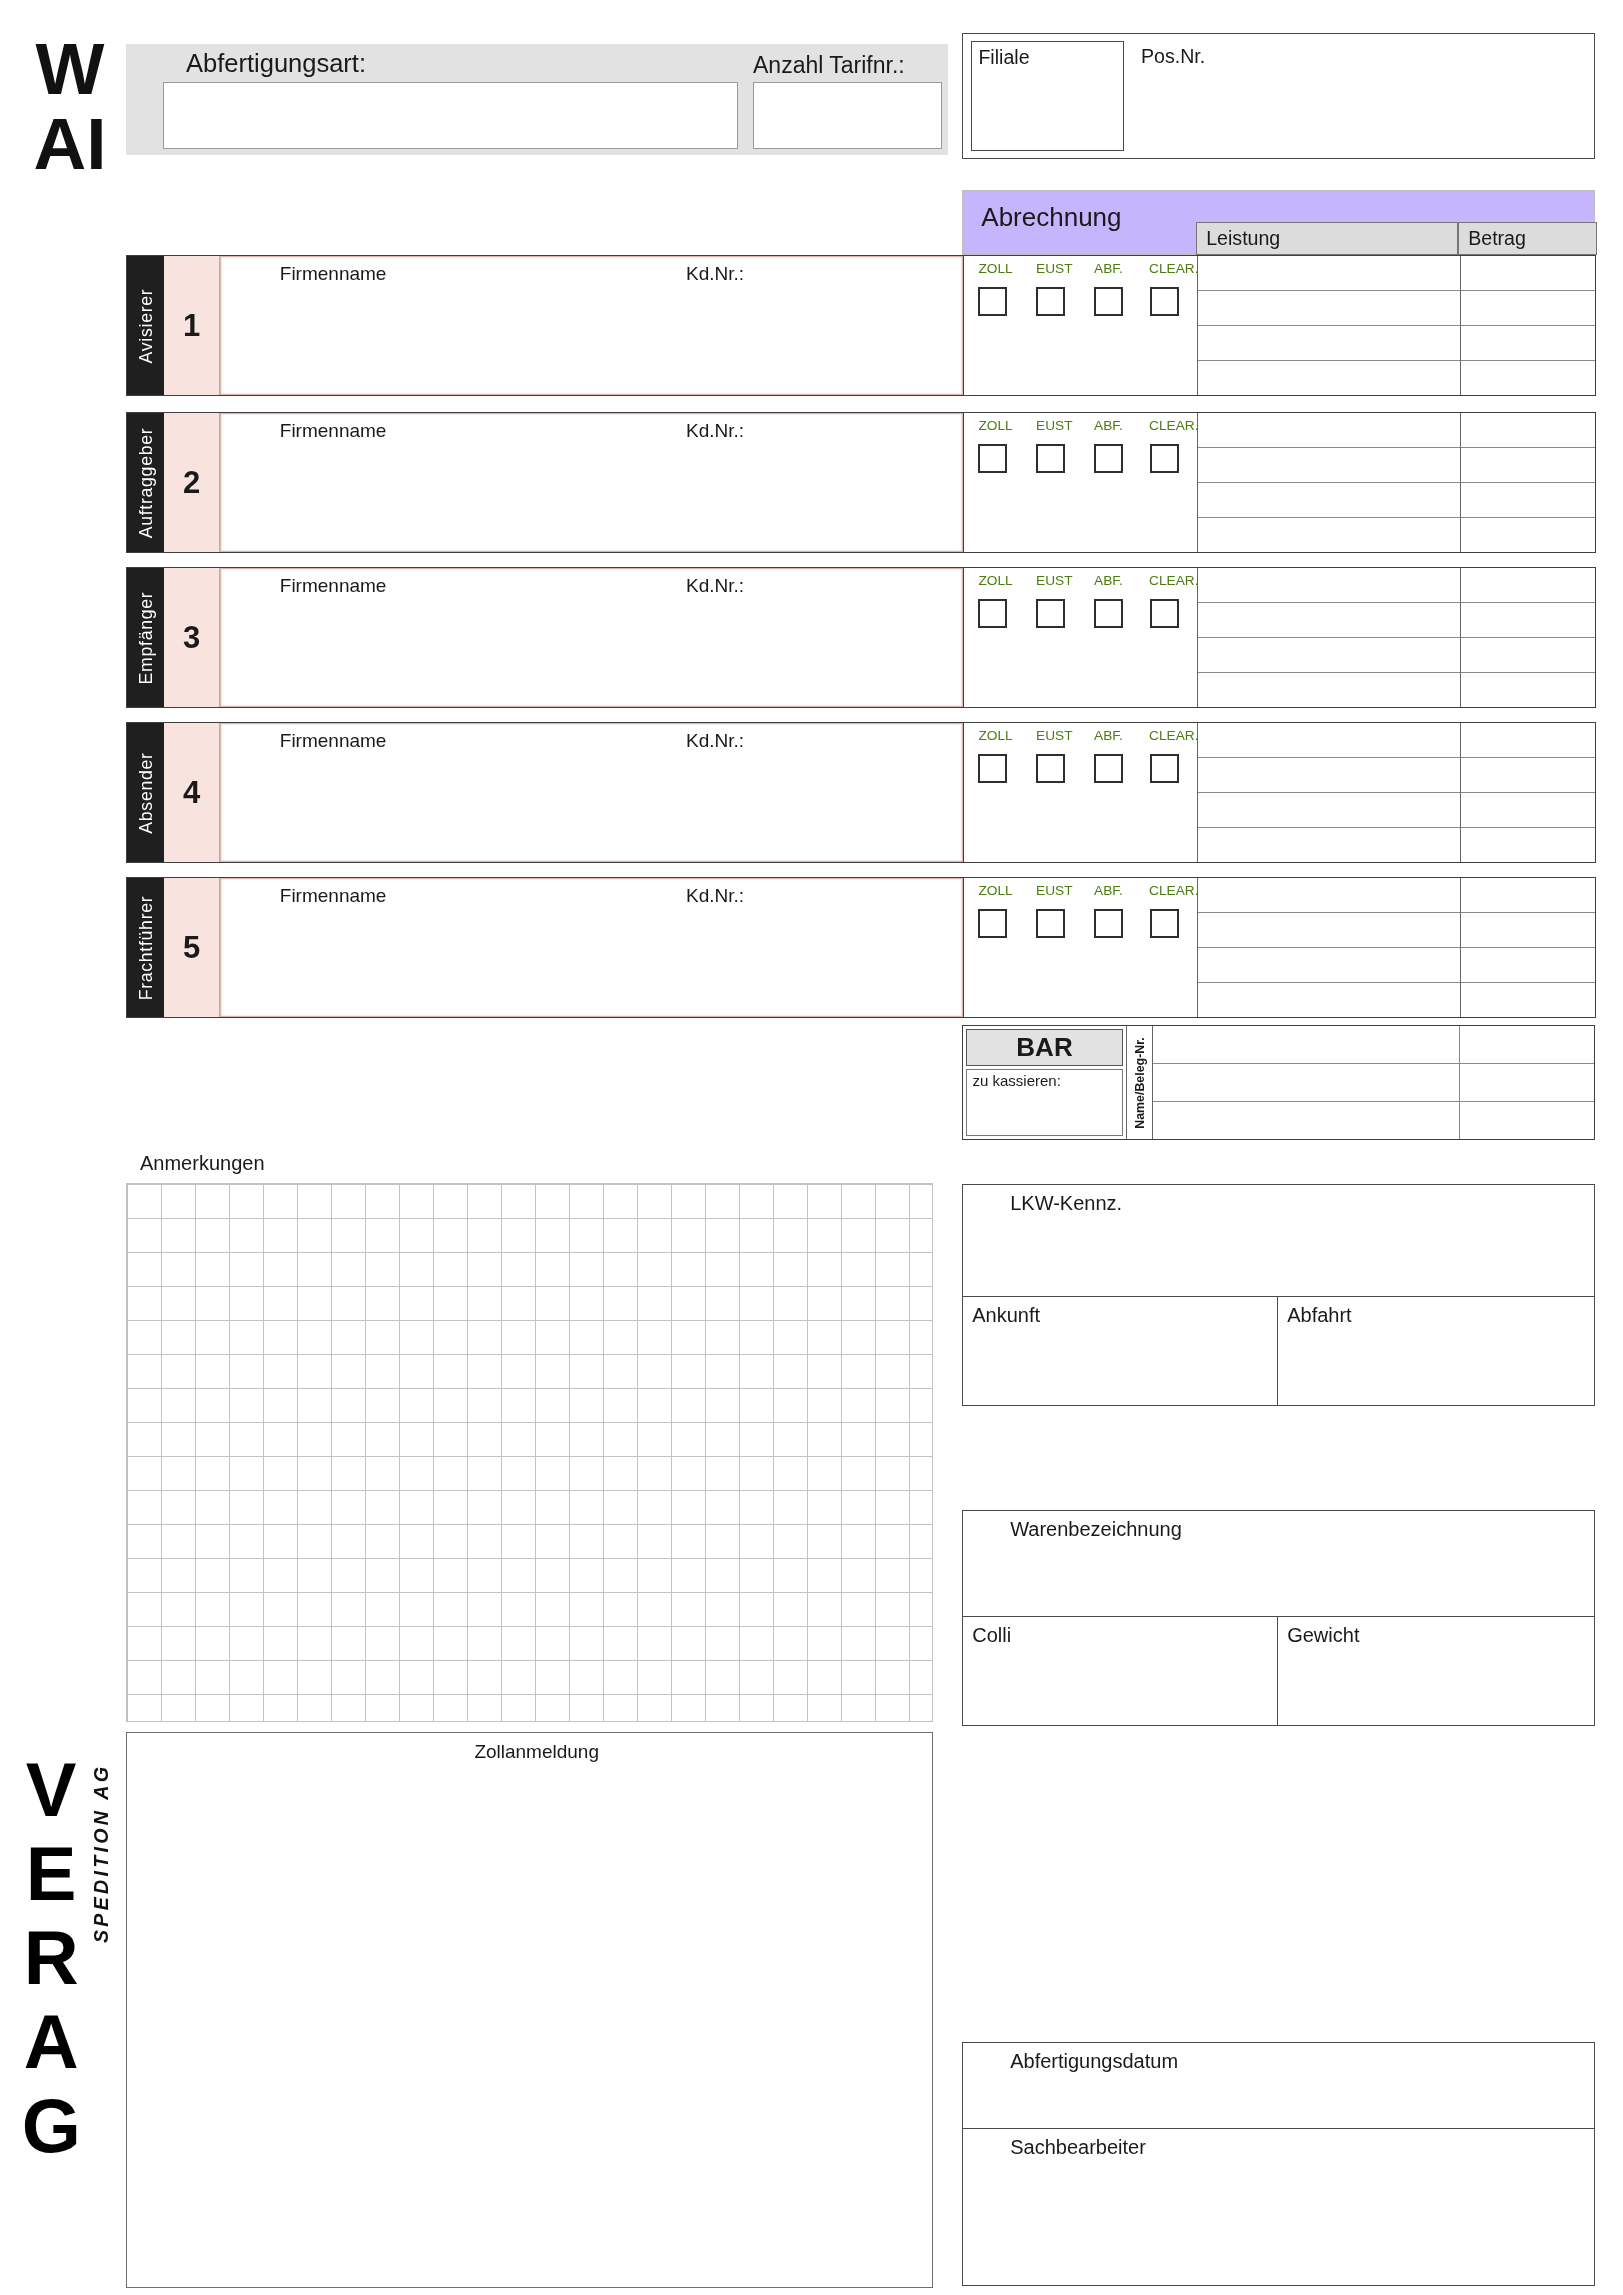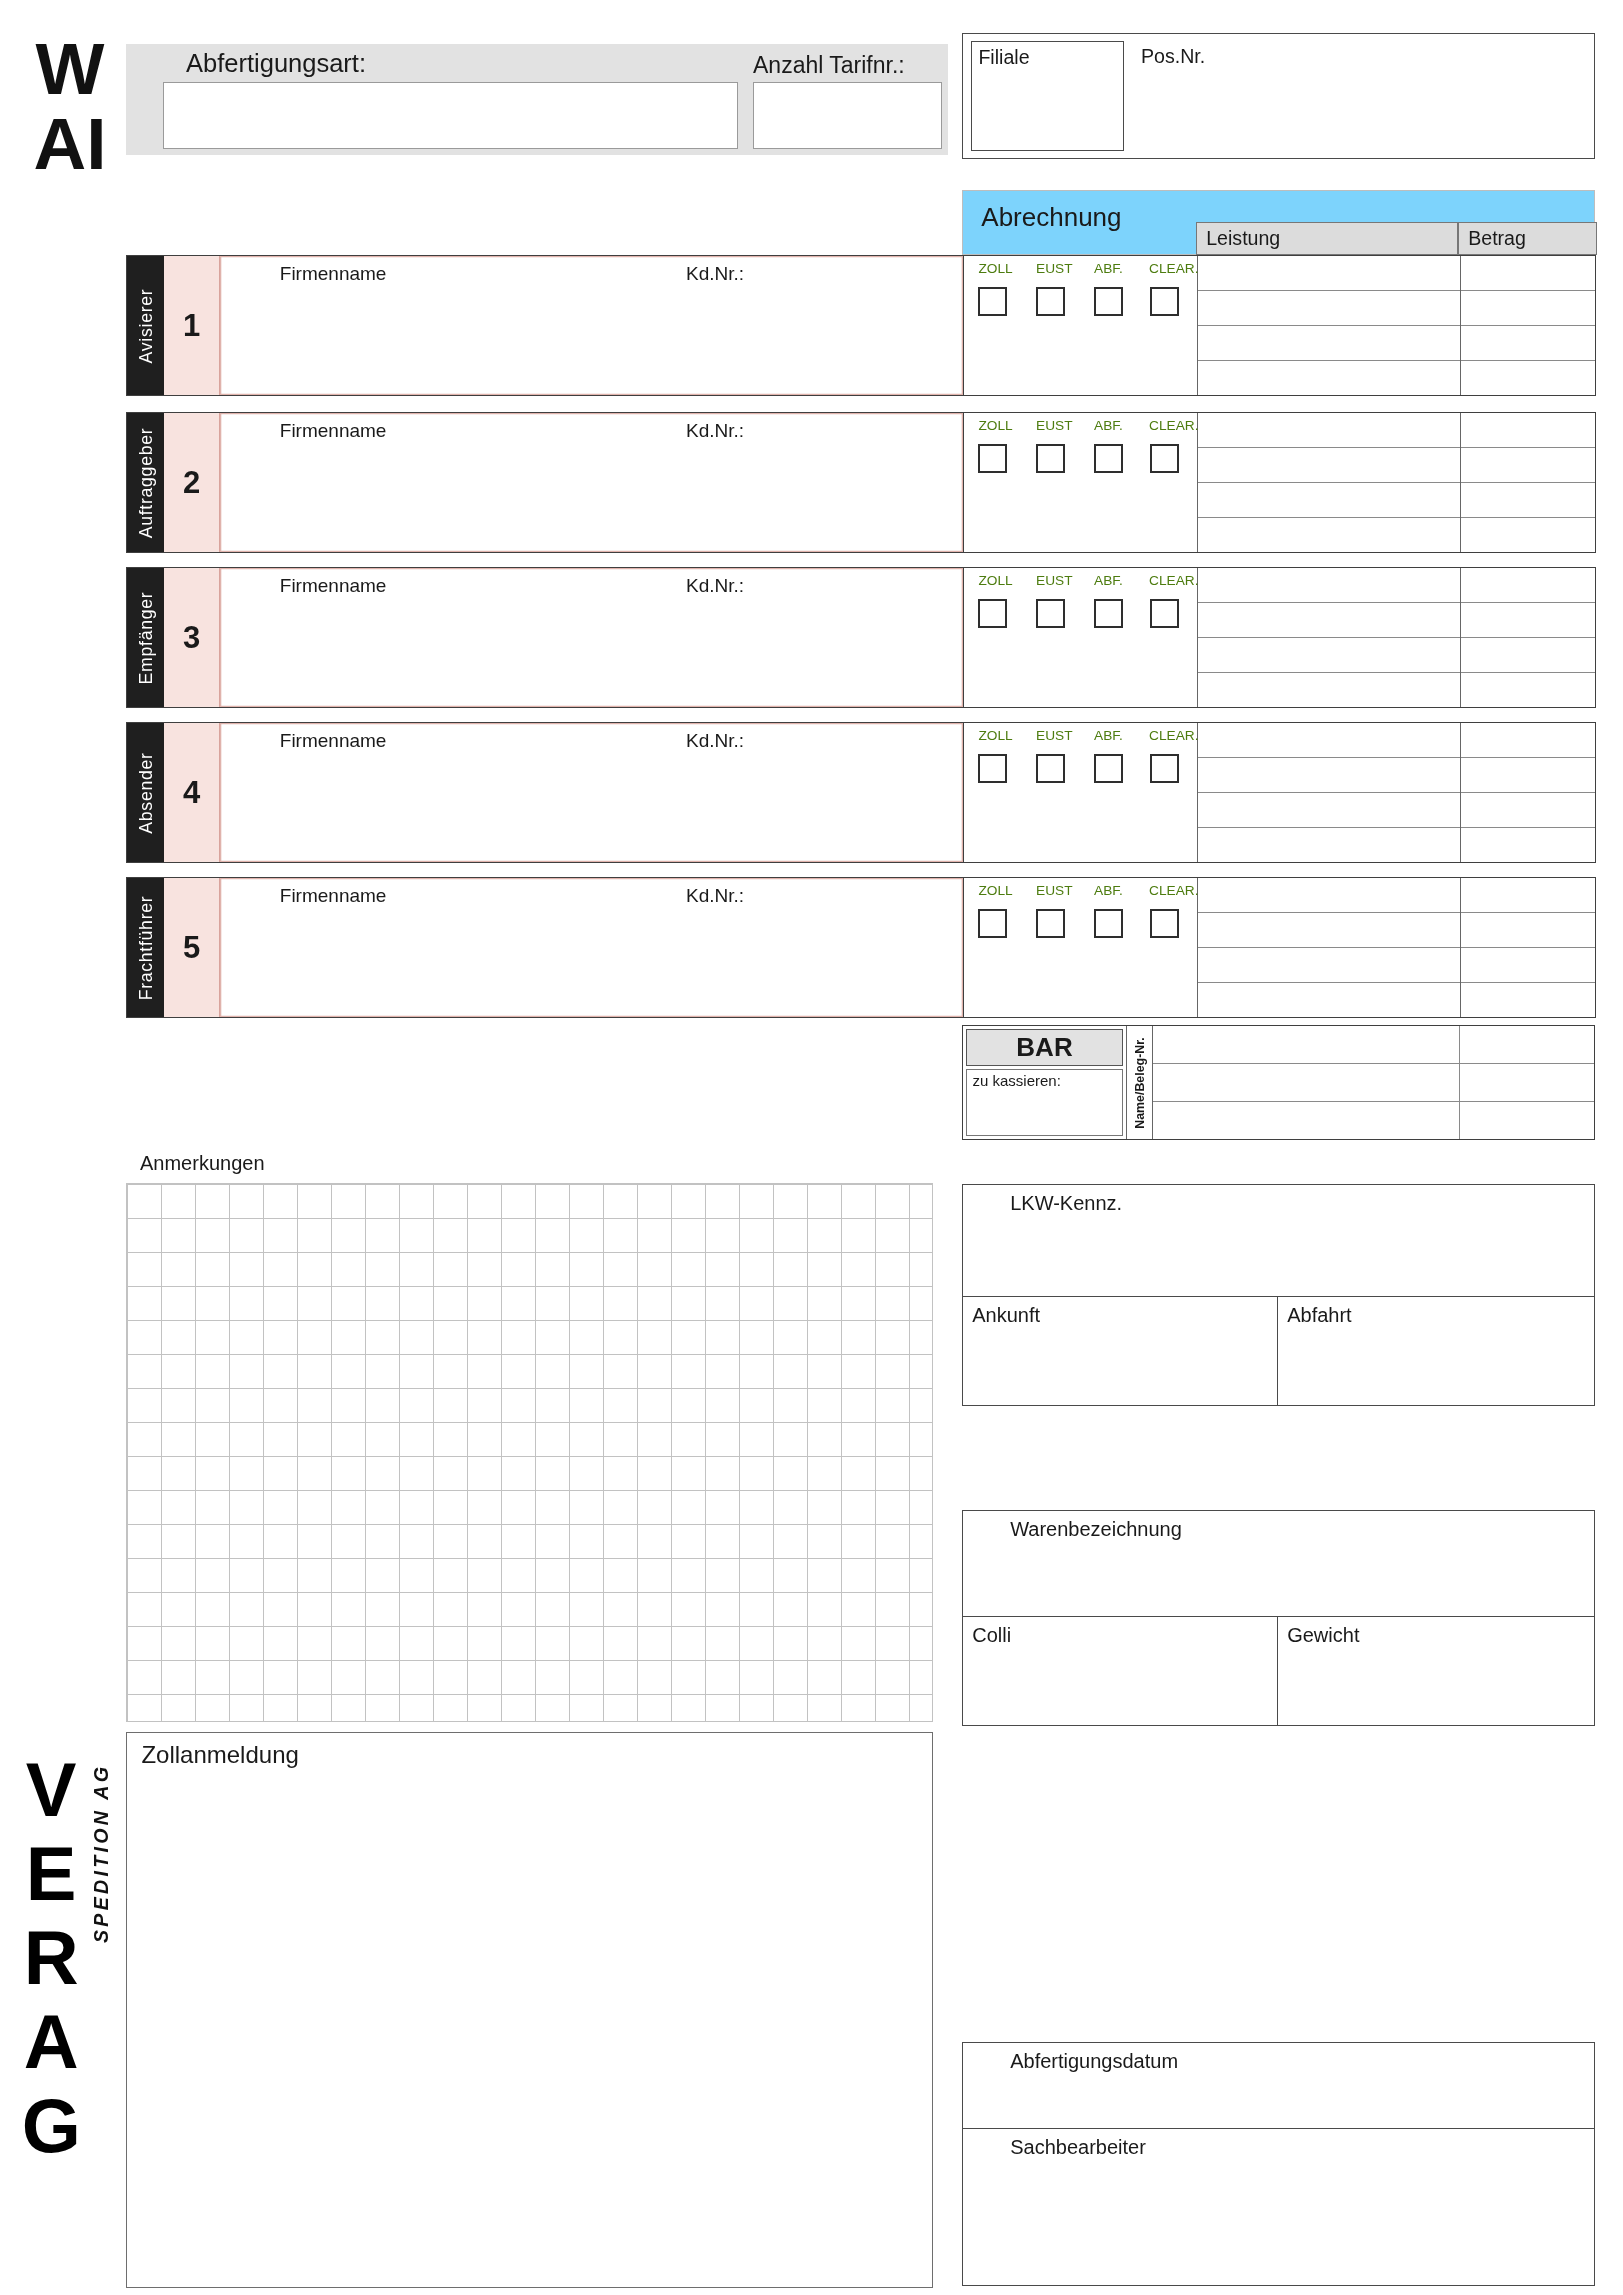--- a/index.html
+++ b/index.html
@@ -22,21 +22,21 @@
   .hband .in1{position:absolute;left:37px;top:38px;width:573px;height:65px;background:#fff;border:0.7px solid #9a9a9a;}
   .hband .t2{position:absolute;left:627px;top:7.9px;font-size:23px;}
   .hband .in2{position:absolute;left:627px;top:38px;width:187px;height:65px;background:#fff;border:0.7px solid #9a9a9a;}
 
   
   .topright{position:absolute;left:962px;top:33px;width:633px;height:126px;border:1.3px solid #4a4a4a;box-sizing:border-box;background:#fff;}
   .filiale{position:absolute;left:7.9px;top:7.2px;width:153px;height:110px;border:1.3px solid #4a4a4a;box-sizing:border-box;font-size:19.6px;padding:3.9px 0 0 6.5px;background:#fff;}
   .posnr{position:absolute;left:178px;top:10.5px;font-size:19.6px;}
 
   
-  .abr{position:absolute;left:962px;top:190px;width:633px;height:65px;background:#7dd3fc;border:0.7px solid #bdbdbd;box-sizing:border-box;}
+  .abr{position:absolute;left:962px;top:190px;width:633px;height:65px;background:#c4b5fd;border:0.7px solid #bdbdbd;box-sizing:border-box;}
   .abr .ttl{position:absolute;left:18.3px;top:10.5px;font-size:26px;}
   .abr .ch{position:absolute;top:31px;height:33px;background:#dcdcdc;border:0.7px solid #777;box-sizing:border-box;font-size:19.6px;line-height:31px;padding-left:9.2px;}
   .abr .ch.l{left:233px;width:262px;}
   .abr .ch.b{left:495px;width:139px;}
 
   
   .party{position:absolute;left:126px;width:1470px;height:141px;display:flex;border:1.3px solid #3f3f3f;box-sizing:border-box;background:#fff;}
   .role-strip{width:37px;flex:none;background:#1f1f1f;position:relative;}
   .vt{position:absolute;left:50%;top:50%;transform:translate(-50%,-50%) rotate(-90deg);white-space:nowrap;}
   .role-strip .vt{color:#fff;font-size:17.7px;letter-spacing:0.7px;}
@@ -70,21 +70,21 @@
 
   
   .rbox{position:absolute;left:962px;width:633px;border:1.3px solid #4a4a4a;box-sizing:border-box;background:#fff;padding-left:38px;}
   .rlabel{font-size:20px;padding:6.5px 0 0 9.2px;}
   .rsplit{position:absolute;left:0;right:0;bottom:0;height:108px;display:flex;border-top:1.3px solid #4a4a4a;}
   .rsplit .lcell{width:315px;flex:none;border-right:1.3px solid #4a4a4a;box-sizing:border-box;}
   .rsplit .rcell{flex:1;}
 
   
   .zoll{position:absolute;left:126px;top:1732px;width:807px;height:556px;border:1.3px solid #6e6e6e;box-sizing:border-box;background:#fff;}
-  .zoll .lab{font-size:24px;padding:7.9px 0 0 14.4px;}
+  .zoll .lab{font-size:19px;padding:7.9px 0 0 14.4px;text-align:center;}
 </style>
 </head>
 <body>
 
 <div class="page">
 
   <div class="wai">WAI</div>
   <div class="verag">VERAG</div>
   <div class="sped">
       <span>SPEDITION AG</span>

